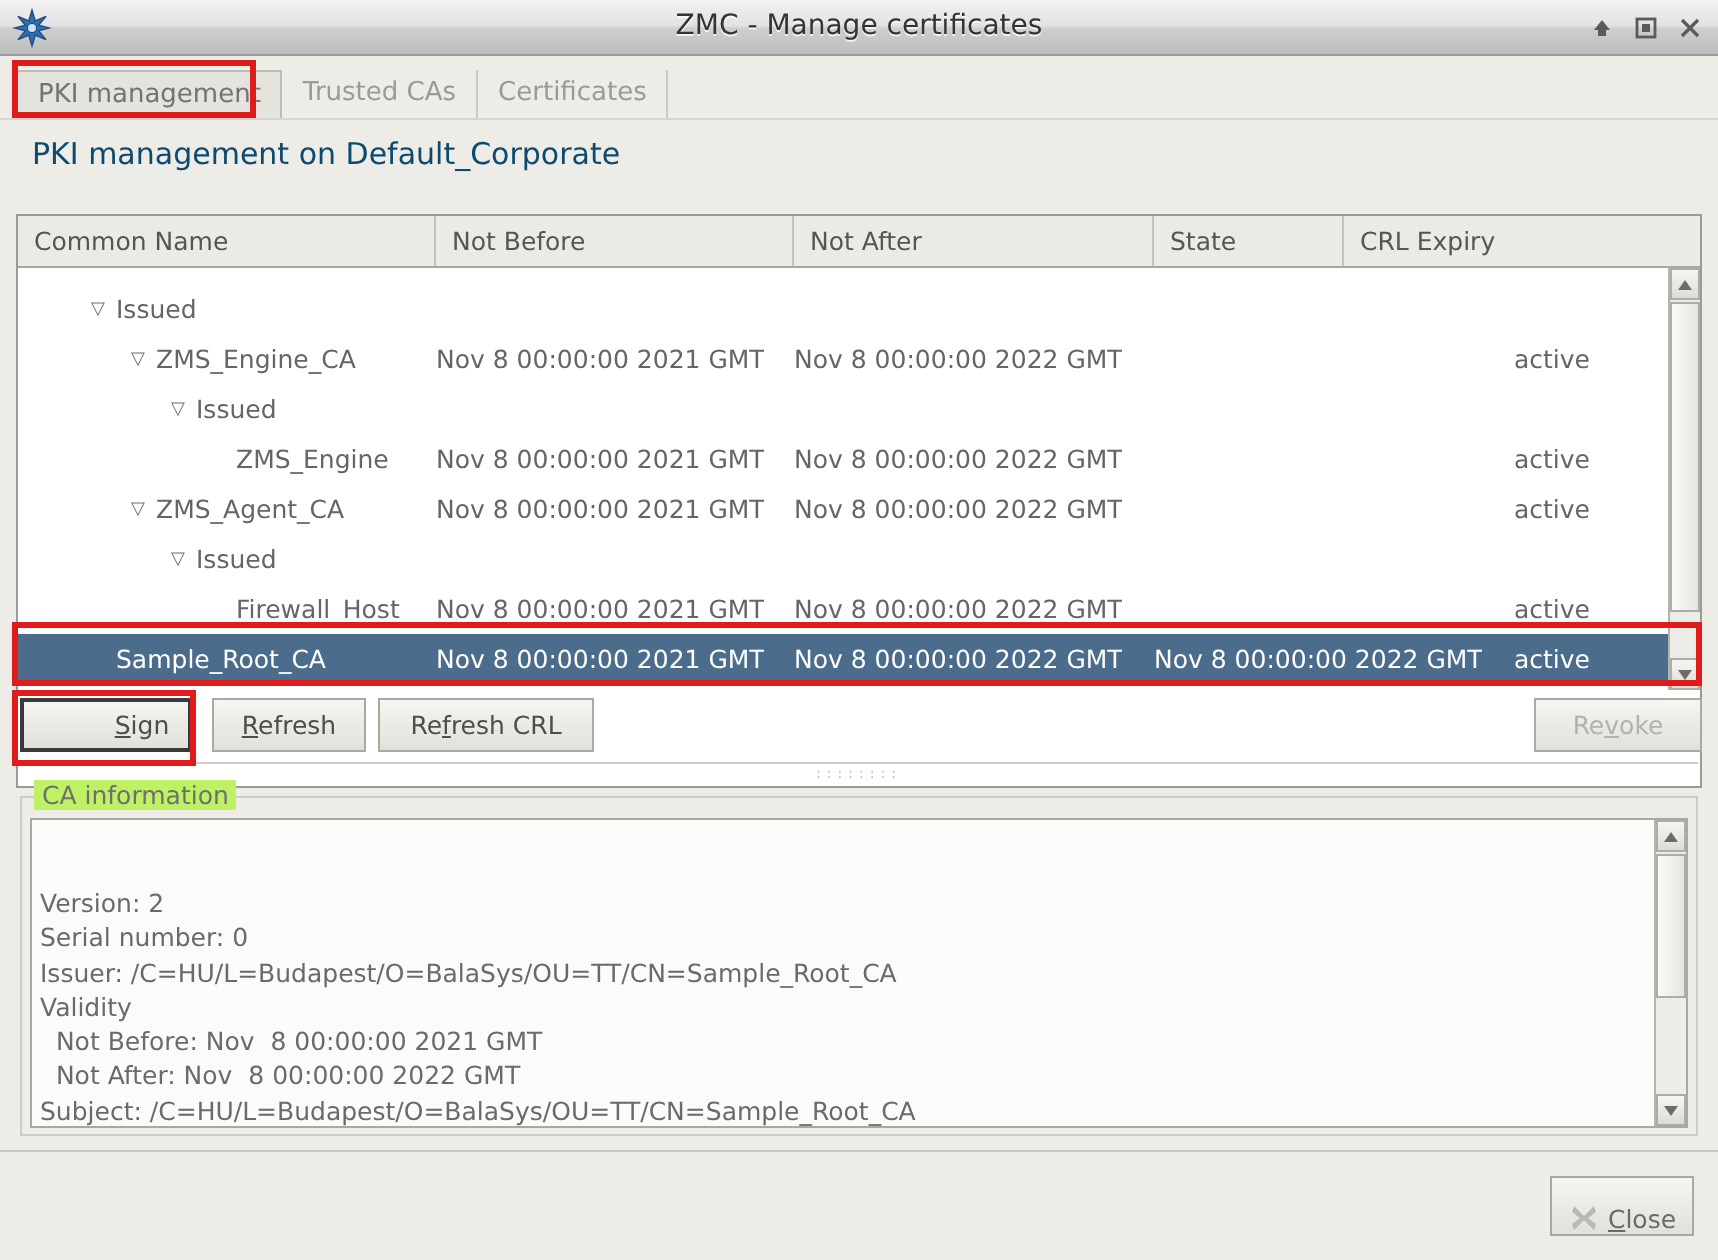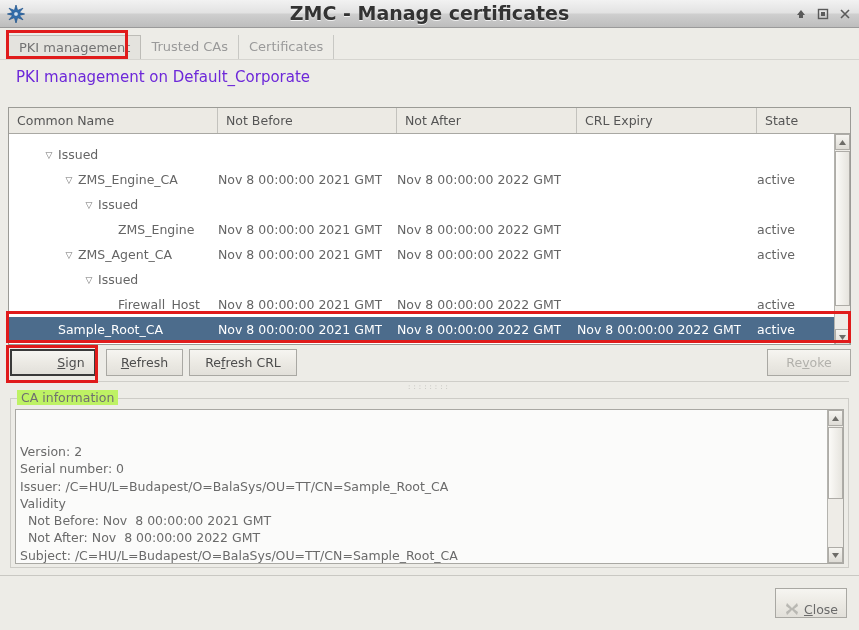--- a/index.html
+++ b/index.html
@@ -21,21 +21,21 @@
   
   .titlebar {
     position: absolute; left: 0; top: 0; width: 859px; height: 28px;
     background: linear-gradient(to bottom, #f2f2f2 0%, #e2e2e2 48%, #cfcfcf 52%, #bdbdbd 100%);
     border-bottom: 1px solid #9a9a9a;
     box-sizing: border-box;
   }
   .titlebar-title {
     position: absolute; left: 0; top: 0; width: 859px; height: 28px;
     line-height: 27px; text-align: center;
-    font-weight: bold; font-size: 19px; color: #333;
+    font-weight: normal; font-size: 14px; color: #333;
     text-shadow: 0 1px 0 rgba(255,255,255,0.75);
   }
   .app-icon {
     position: absolute; left: 5px; top: 3px; width: 22px; height: 22px;
   }
   .win-btns {
     position: absolute; right: 4px; top: 3px; height: 22px;
     display: flex; align-items: center; gap: 2px;
   }
   .win-btn {
@@ -72,27 +72,27 @@
 
   
   .page-heading {
     position: absolute; left: 0; top: 59px; width: 859px; height: 38px;
     background: #edece7;
     border-top: 1px solid #d6d5d0;
     box-sizing: border-box;
   }
   .page-heading span {
     position: absolute; left: 16px; top: 8px;
-    font-size: 15px; color: #6d28d9;
+    font-size: 15px; color: #0c4a6e;
   }
 
   
   .tree-wrap {
     position: absolute; left: 8px; top: 107px;
-    width: 843px; height: 238px;
+    width: 843px; height: 287px;
     border: 1px solid #9b9b96;
     background: #fff;
     box-sizing: border-box;
     overflow: hidden;
   }
   .tree-header {
     position: absolute; left: 0; top: 0; width: 843px; height: 26px;
     background: #eceae4;
     border-bottom: 1px solid #a9a8a3;
     box-sizing: border-box;
@@ -315,22 +315,22 @@
 
   <div class="page-heading">
     <span>PKI management on Default_Corporate</span>
   </div>
 
   <div class="tree-wrap">
     <div class="tree-header">
       <div class="th" style="width:209px">Common Name</div>
       <div class="th" style="width:179px">Not Before</div>
       <div class="th" style="width:180px">Not After</div>
+      <div class="th" style="width:95px">State</div>
       <div class="th" style="width:180px">CRL Expiry</div>
-      <div class="th" style="width:95px">State</div>
     </div>
     <div class="tree-body" id="tree-body">
         <div class="row clipped">
           <div class="cell c-name" style="left: 54px;"><span class="twisty"></span><span></span></div>
           <div class="cell c-nb"></div>
           <div class="cell c-na"></div>
           <div class="cell c-crl"></div>
           <div class="cell c-state"></div>
         </div>
         <div class="row">

